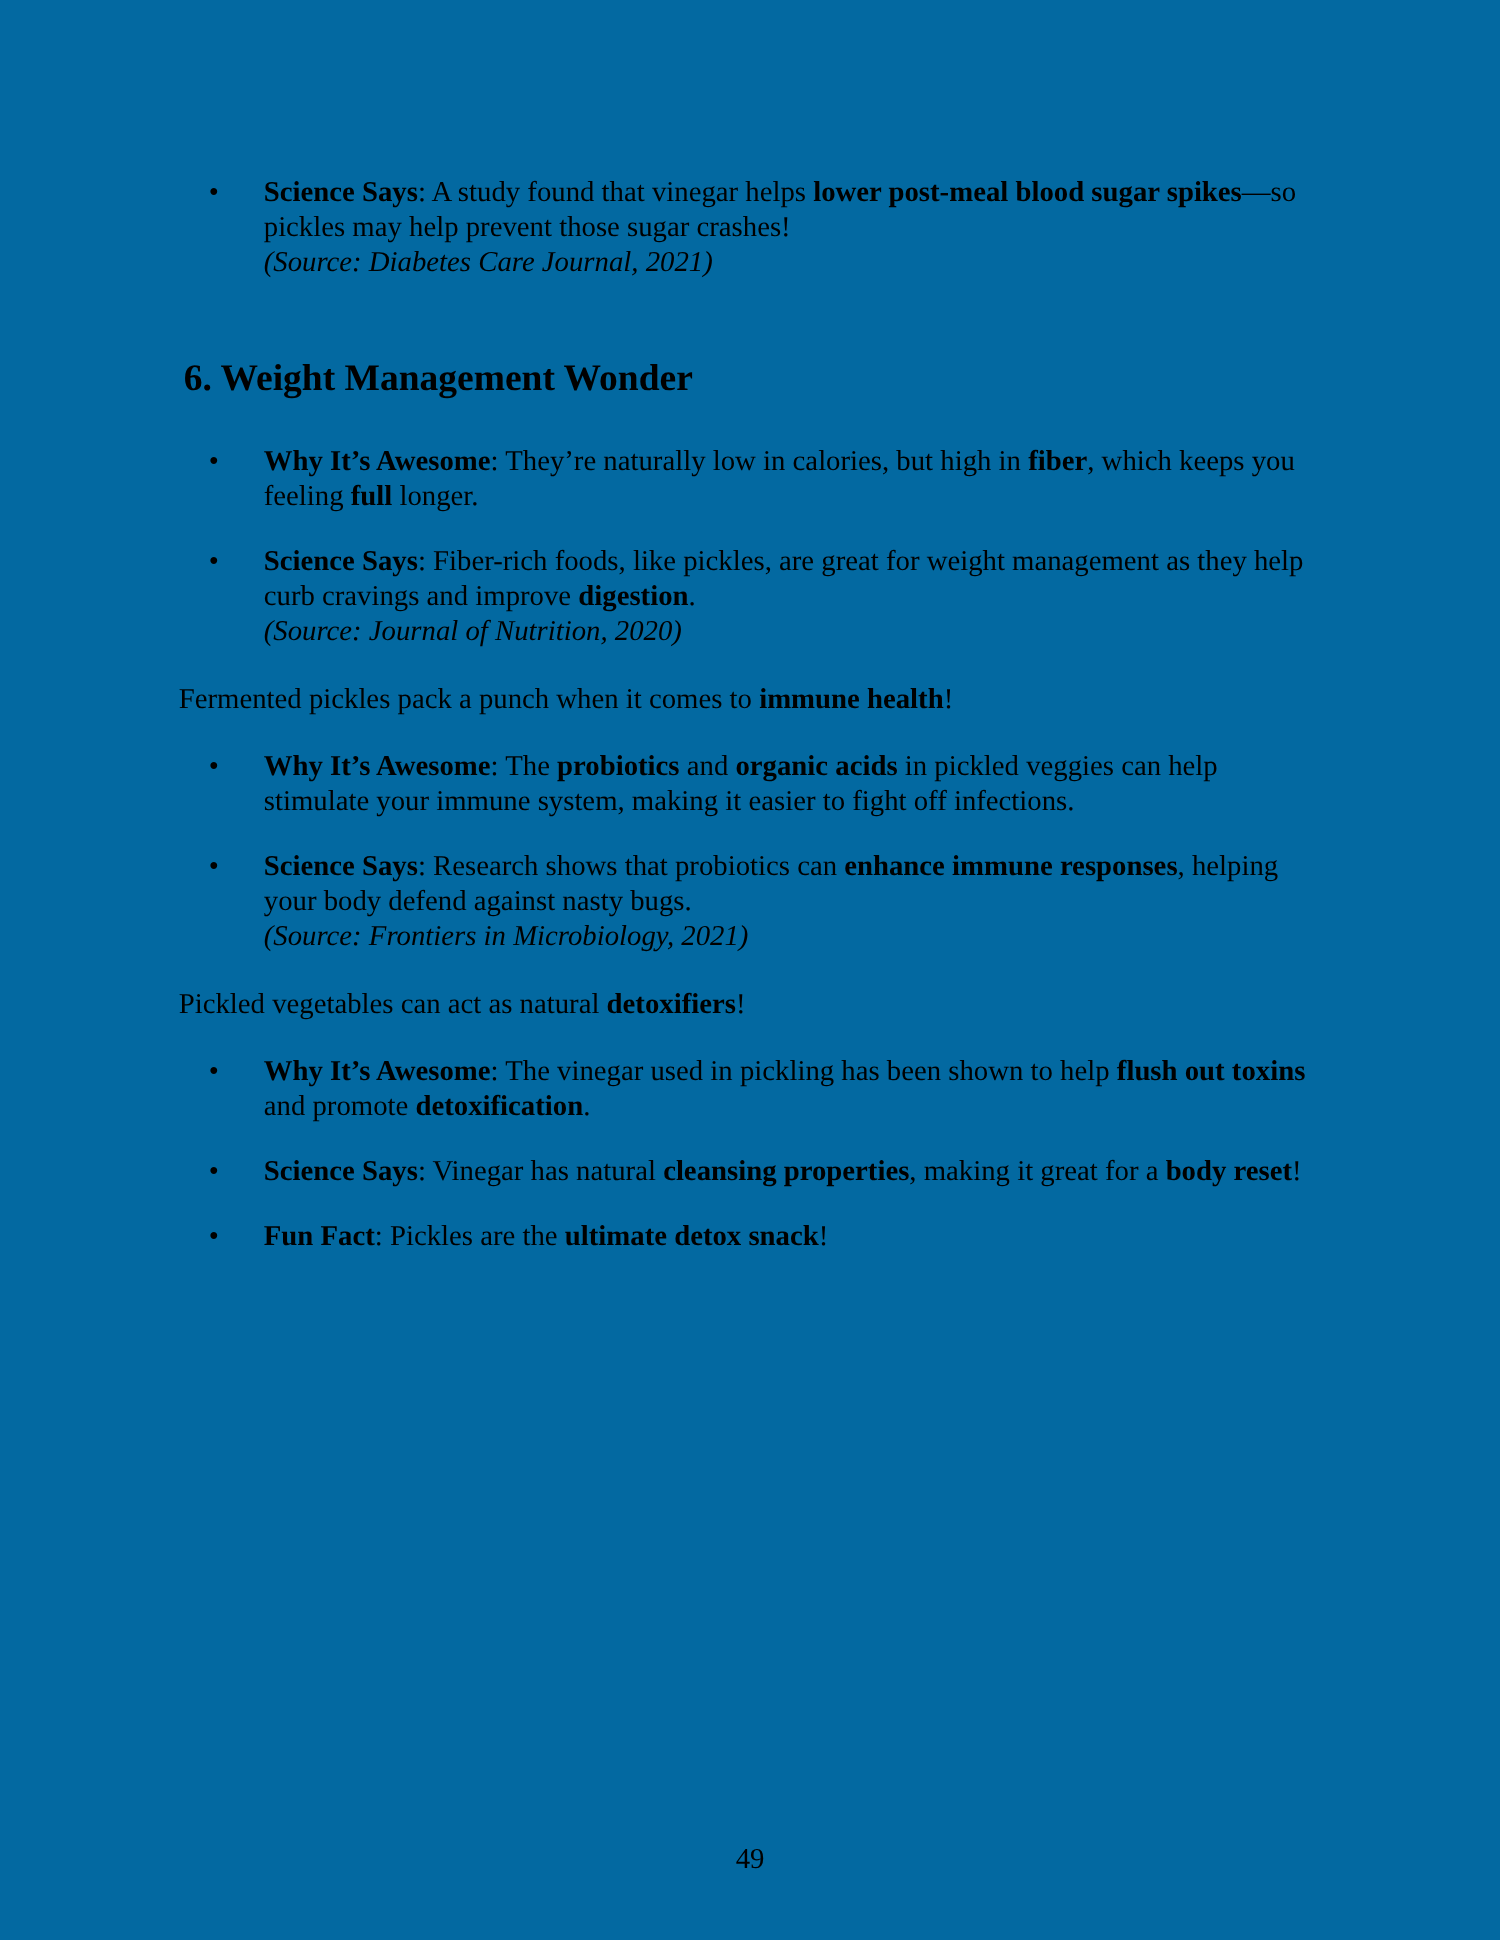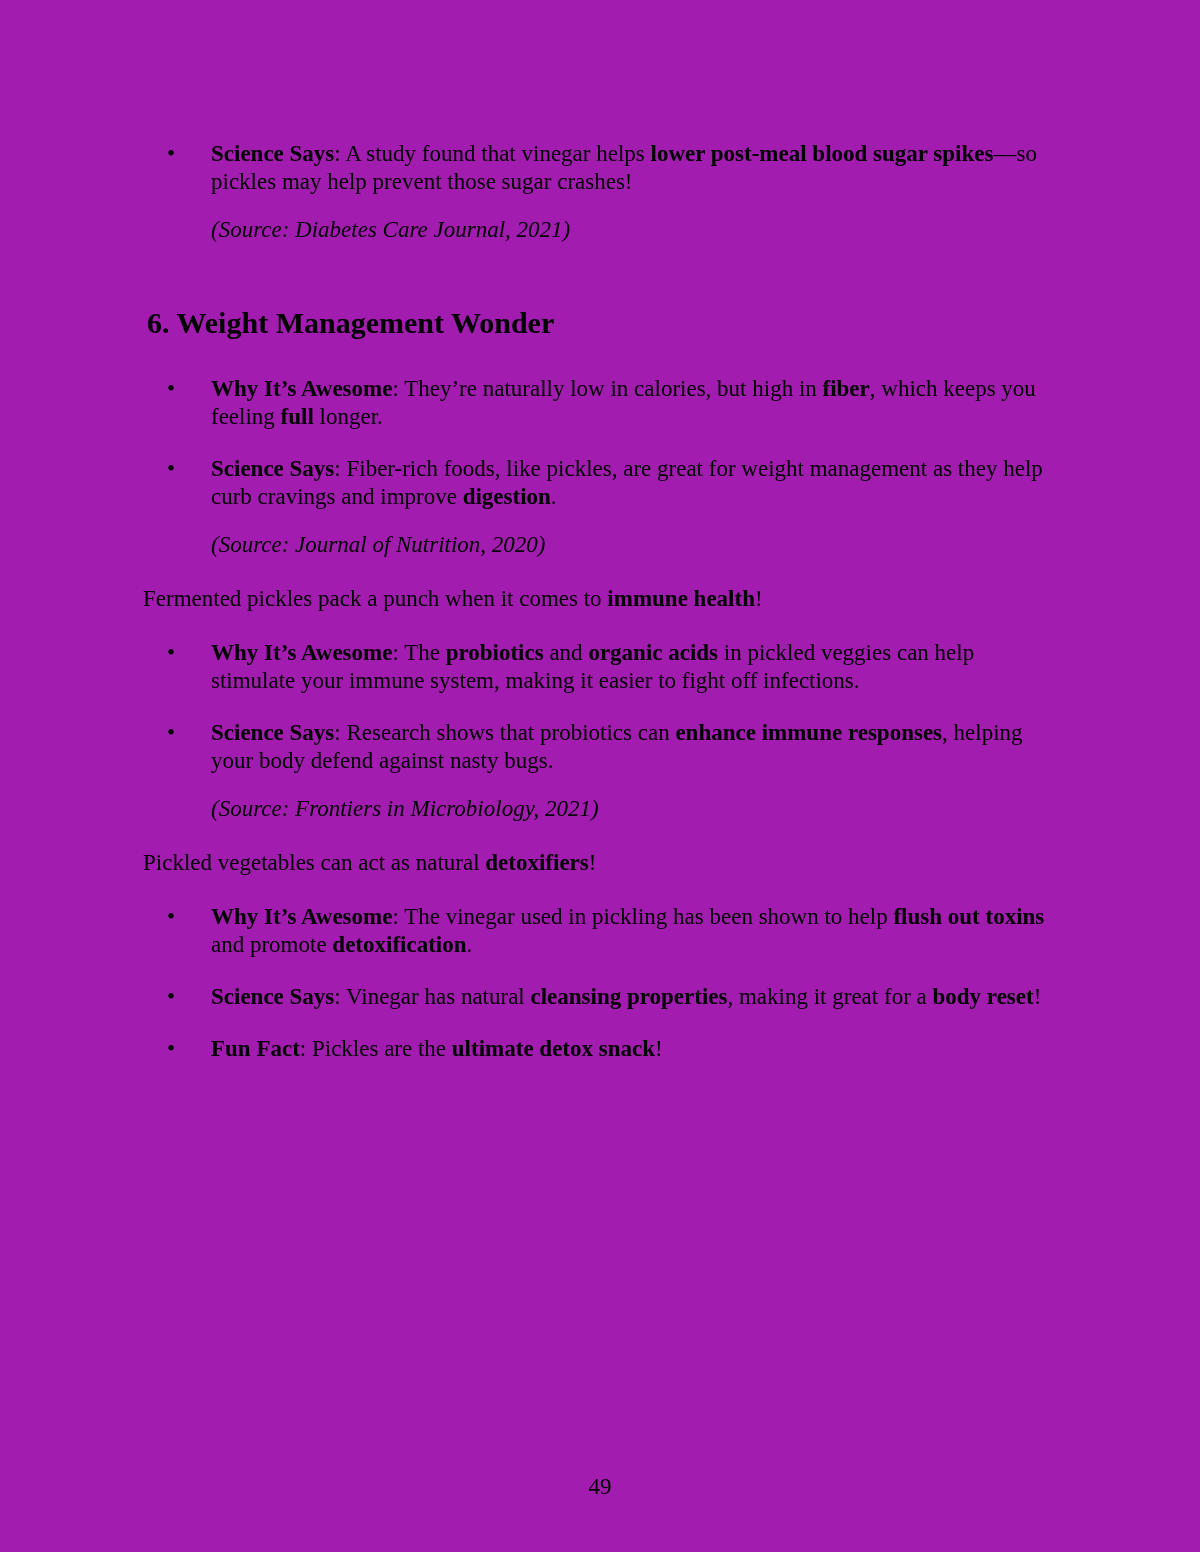--- a/index.html
+++ b/index.html
@@ -13,21 +13,21 @@
     height: 1552px;
     position: relative;
     font-family: "Liberation Serif", "DejaVu Serif", serif;
     color: #000000;
   }
   .page {
     position: relative;
     width: 1200px;
     height: 1552px;
     padding: 140px 140px 0 143px;
-    background: #a21caf;
+    background: #0369a1;
     overflow: hidden;
   }
   .doc-content {
     font-size: 23px;
     line-height: 28px;
   }
   .heading {
     font-size: 30px;
     line-height: 33px;
     font-weight: bold;
@@ -48,21 +48,21 @@
     margin: 0 0 24px 0;
   }
   .bullet-item::before {
     content: "\2022";
     position: absolute;
     left: 24px;
     top: 0;
   }
   .run { font-weight: normal; }
   .run.bold { font-weight: bold; }
-  .source-line { font-style: italic; margin-top: 20px; }
+  .source-line { font-style: italic; }
   .emoji { color: #b9bcc0; }
   .page-number {
     position: absolute;
     bottom: 52px;
     left: 0;
     width: 100%;
     text-align: center;
     font-size: 23px;
   }
 </style>

